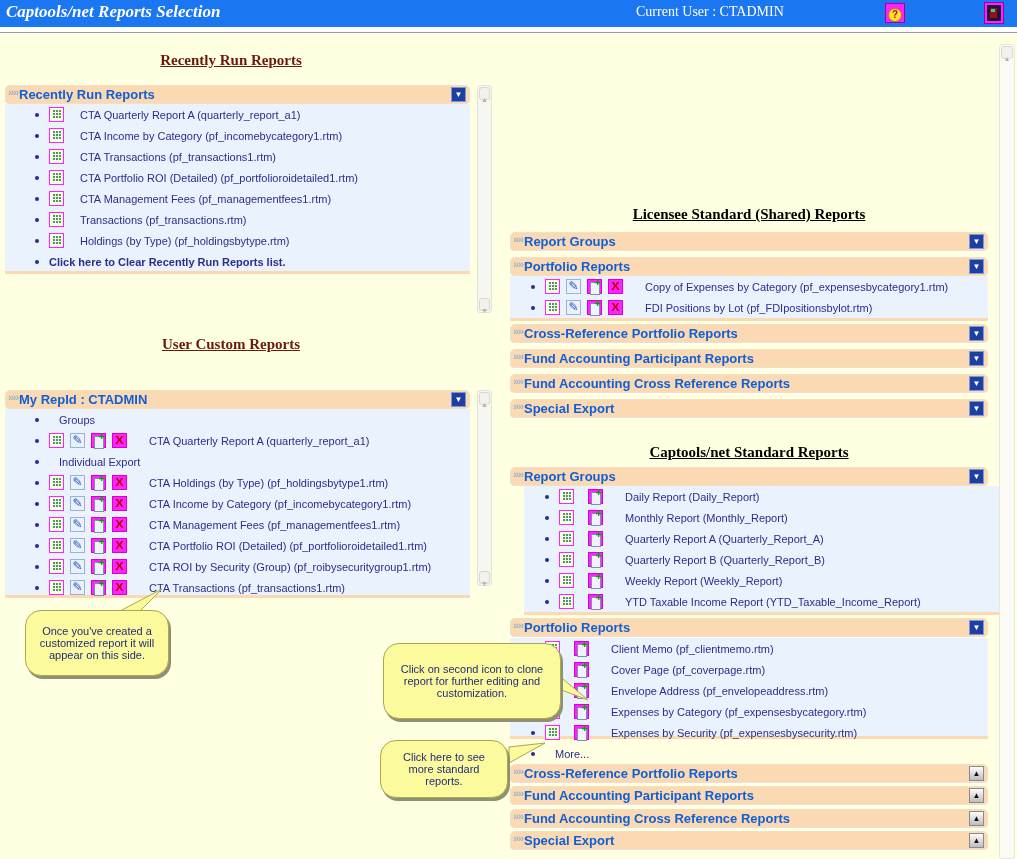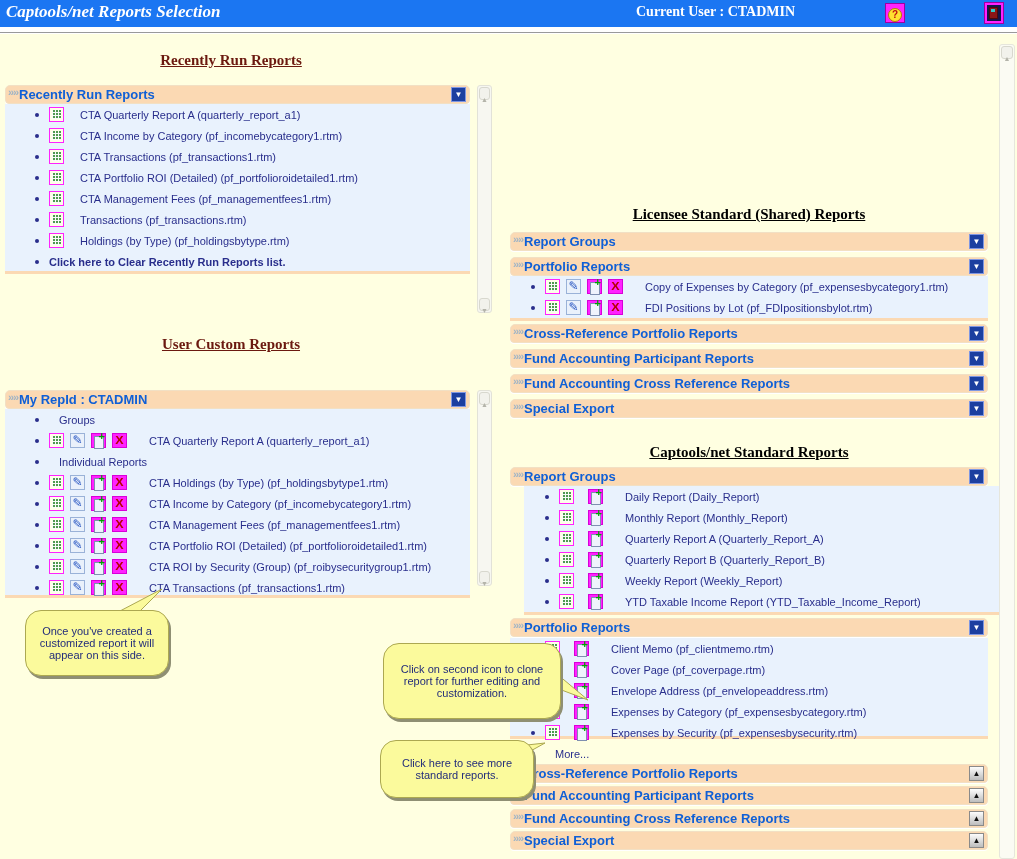--- a/index.html
+++ b/index.html
@@ -4,21 +4,21 @@
 <style>
   * { margin:0; padding:0; box-sizing:border-box; }
   html,body { width:1017px; height:859px; }
   body { font-family:"Liberation Sans", sans-serif; background:#fff; position:relative; overflow:hidden; }
 
   
   .titlebar { position:absolute; left:0; top:0; width:1017px; height:27px; background:#1B76F2; }
   .tb-title { position:absolute; left:6px; top:2px; color:#fff; font-family:"Liberation Serif", serif;
               font-style:italic; font-weight:bold; font-size:17px;text-align:center; }
   .tb-user  { position:absolute; left:636px; top:4px; color:#fff; font-family:"Liberation Serif", serif;
-              font-weight:bold; font-size:14px; }
+              font-weight:normal; font-size:14px; }
   .tb-help { position:absolute; left:885px; top:3px; width:20px; height:20px; background:#FF22FF;
              border:1px solid #A000A0; text-align:center; cursor:pointer; }
   .tb-help .q { display:inline-block; margin-top:2px; width:14px; height:14px; border-radius:50%;
                 background:#FFE030; border:1px solid #B08000; color:#C01010; font-weight:bold;
                 font-size:10px; line-height:12px; }
   .tb-exit { position:absolute; left:984px; top:2px; width:20px; height:22px; background:#FF22FF;
              border:1px solid #A000A0; cursor:pointer; }
   .tb-exit .doorframe { position:absolute; left:2px; top:2px; right:2px; bottom:2px; background:#14144A; }
   .tb-exit .door { position:absolute; left:2px; top:2px; width:9px; height:12px; background:#8A1616; border:1px solid #4A0A0A; }
   .tb-exit .door::after { content:""; position:absolute; left:1px; top:1px; width:4px; height:3px; background:#30C8C8; }
@@ -177,21 +177,21 @@
     <div class="row">
         <i class="dot"></i>
         <span class="ic ic-report"></span>
         <span class="ic ic-edit"></span>
         <span class="ic ic-clone"></span>
         <span class="ic ic-delete"></span>
         <span class="lbl">CTA Quarterly Report A (quarterly_report_a1)</span>
       </div>
     <div class="row">
         <i class="dot"></i>
-        <span class="lbl tight">Individual Reports</span>
+        <span class="lbl tight">Individual Export</span>
       </div>
     <div class="row">
         <i class="dot"></i>
         <span class="ic ic-report"></span>
         <span class="ic ic-edit"></span>
         <span class="ic ic-clone"></span>
         <span class="ic ic-delete"></span>
         <span class="lbl">CTA Holdings (by Type) (pf_holdingsbytype1.rtm)</span>
       </div>
     <div class="row">
@@ -405,21 +405,21 @@
     <span class="grip"></span>
     <span class="bar-title">Special Export</span>
     <span class="btn-nav up"></span>
   </div>
 
   <div class="callout" style="left:383px;top:609px;width:178px;height:76px;">Click on second icon to clone report for further editing and customization.</div>
   <svg class="tail" style="left:550px;top:632px;" width="42" height="38">
     <polygon points="1,3 38,34 1,20" fill="#FBFA9C" stroke="#ACA851" stroke-width="1"></polygon>
   </svg>
 
-  <div class="callout" style="left:380px;top:706px;width:154px;height:58px;">Click here to see more standard reports.</div>
+  <div class="callout" style="left:380px;top:706px;width:128px;height:58px;">Click here to see more standard reports.</div>
   <svg class="tail" style="left:508px;top:708px;" width="40" height="24">
     <polygon points="1,5 37,1 1,21" fill="#FBFA9C" stroke="#ACA851" stroke-width="1"></polygon>
   </svg>
 
 </div>
 
 <div class="page-sb">
   <span class="sb-btn up t"></span>
 </div>
 

